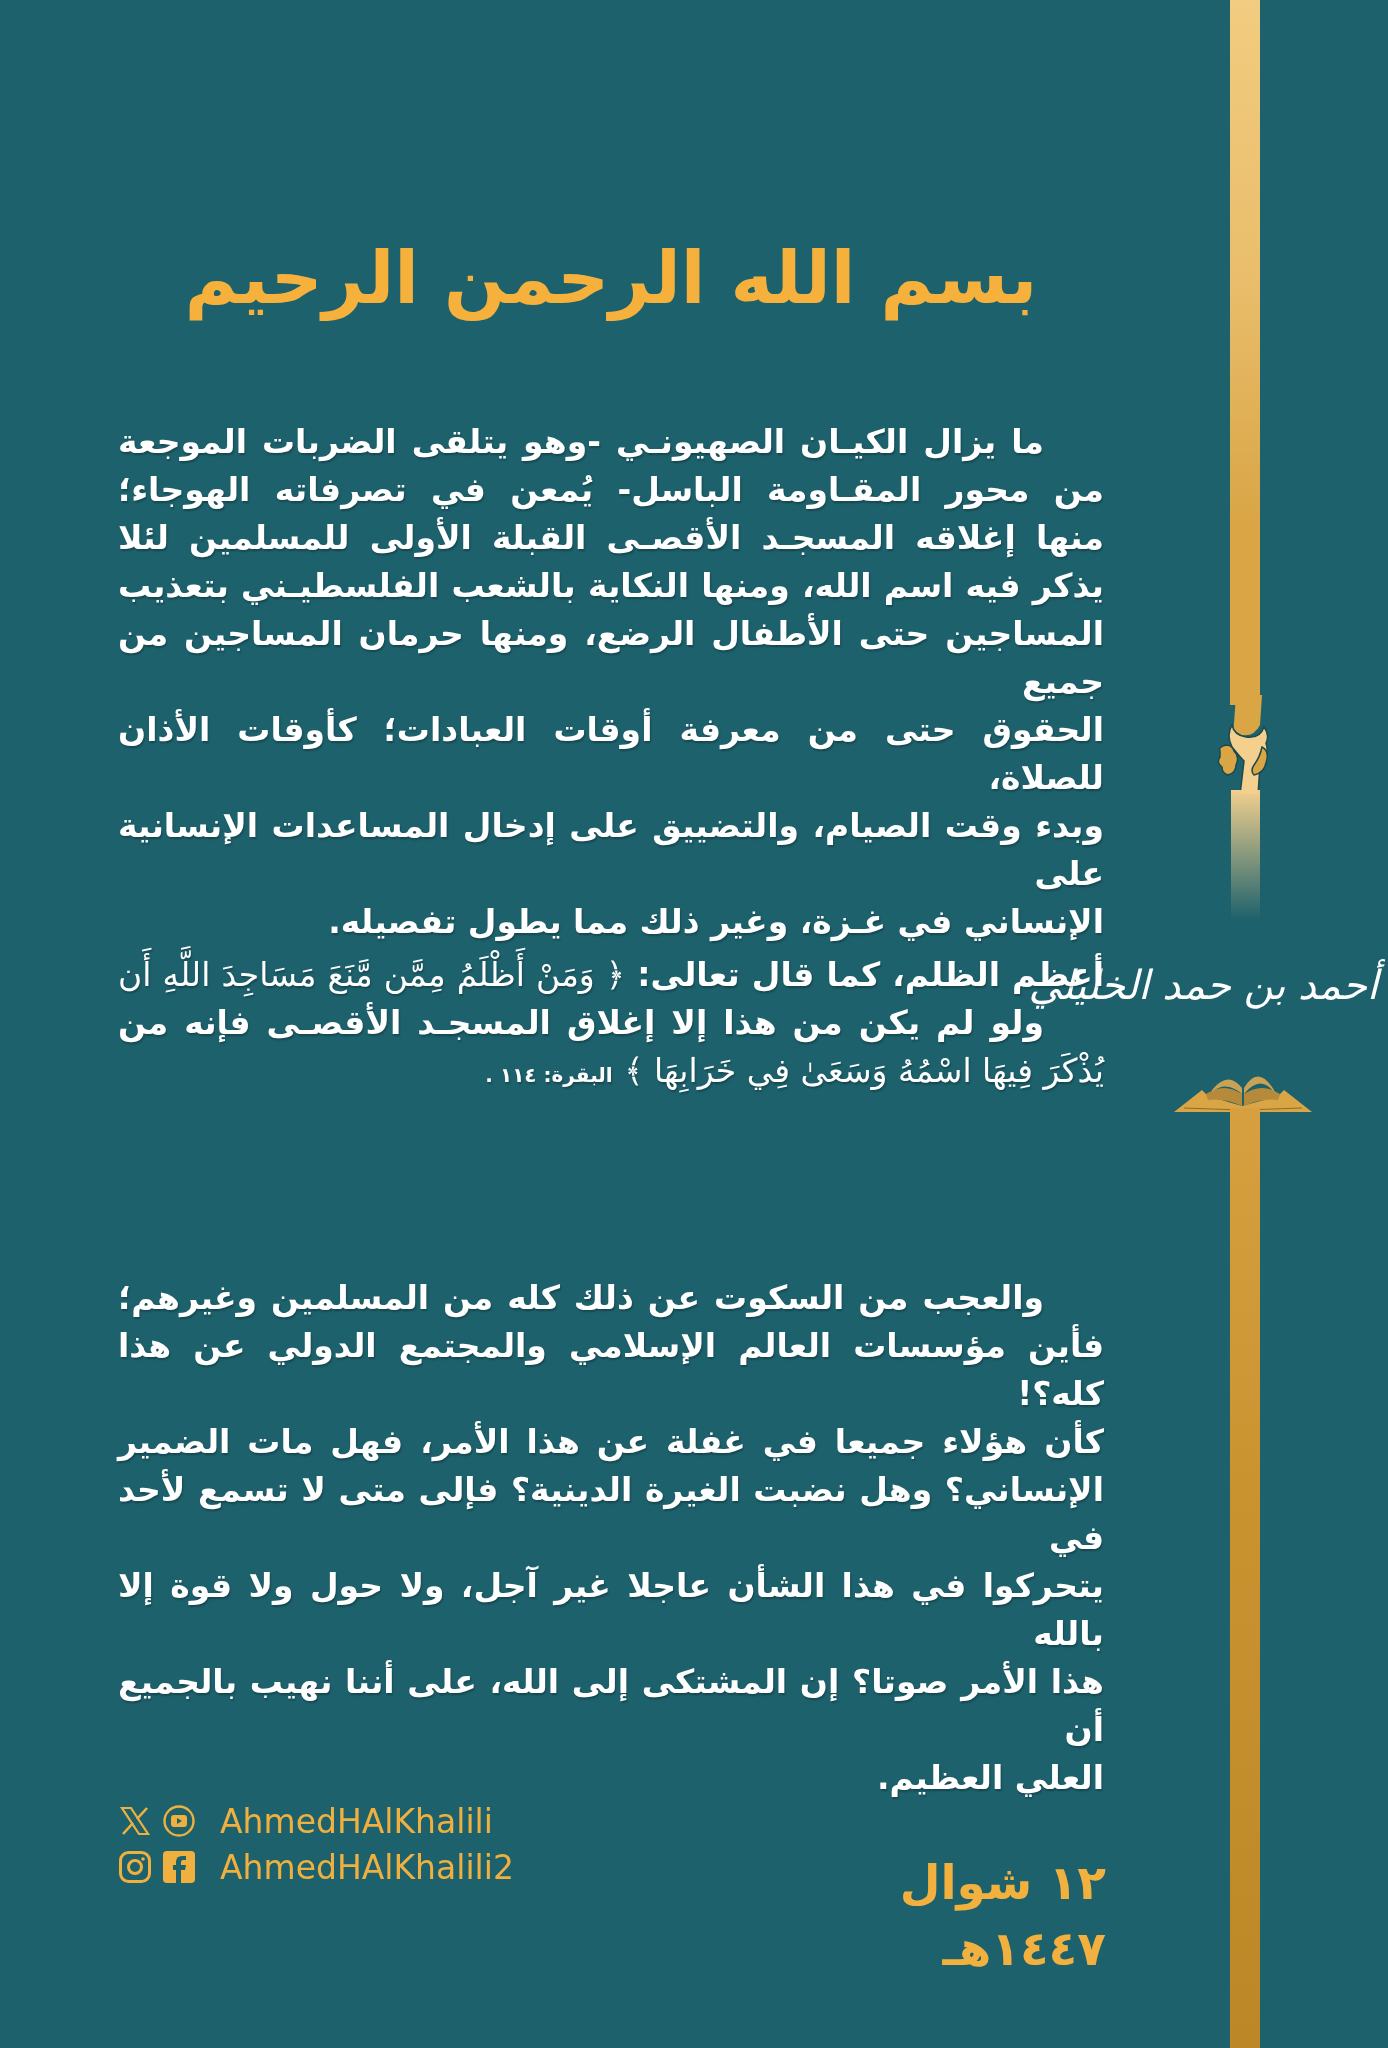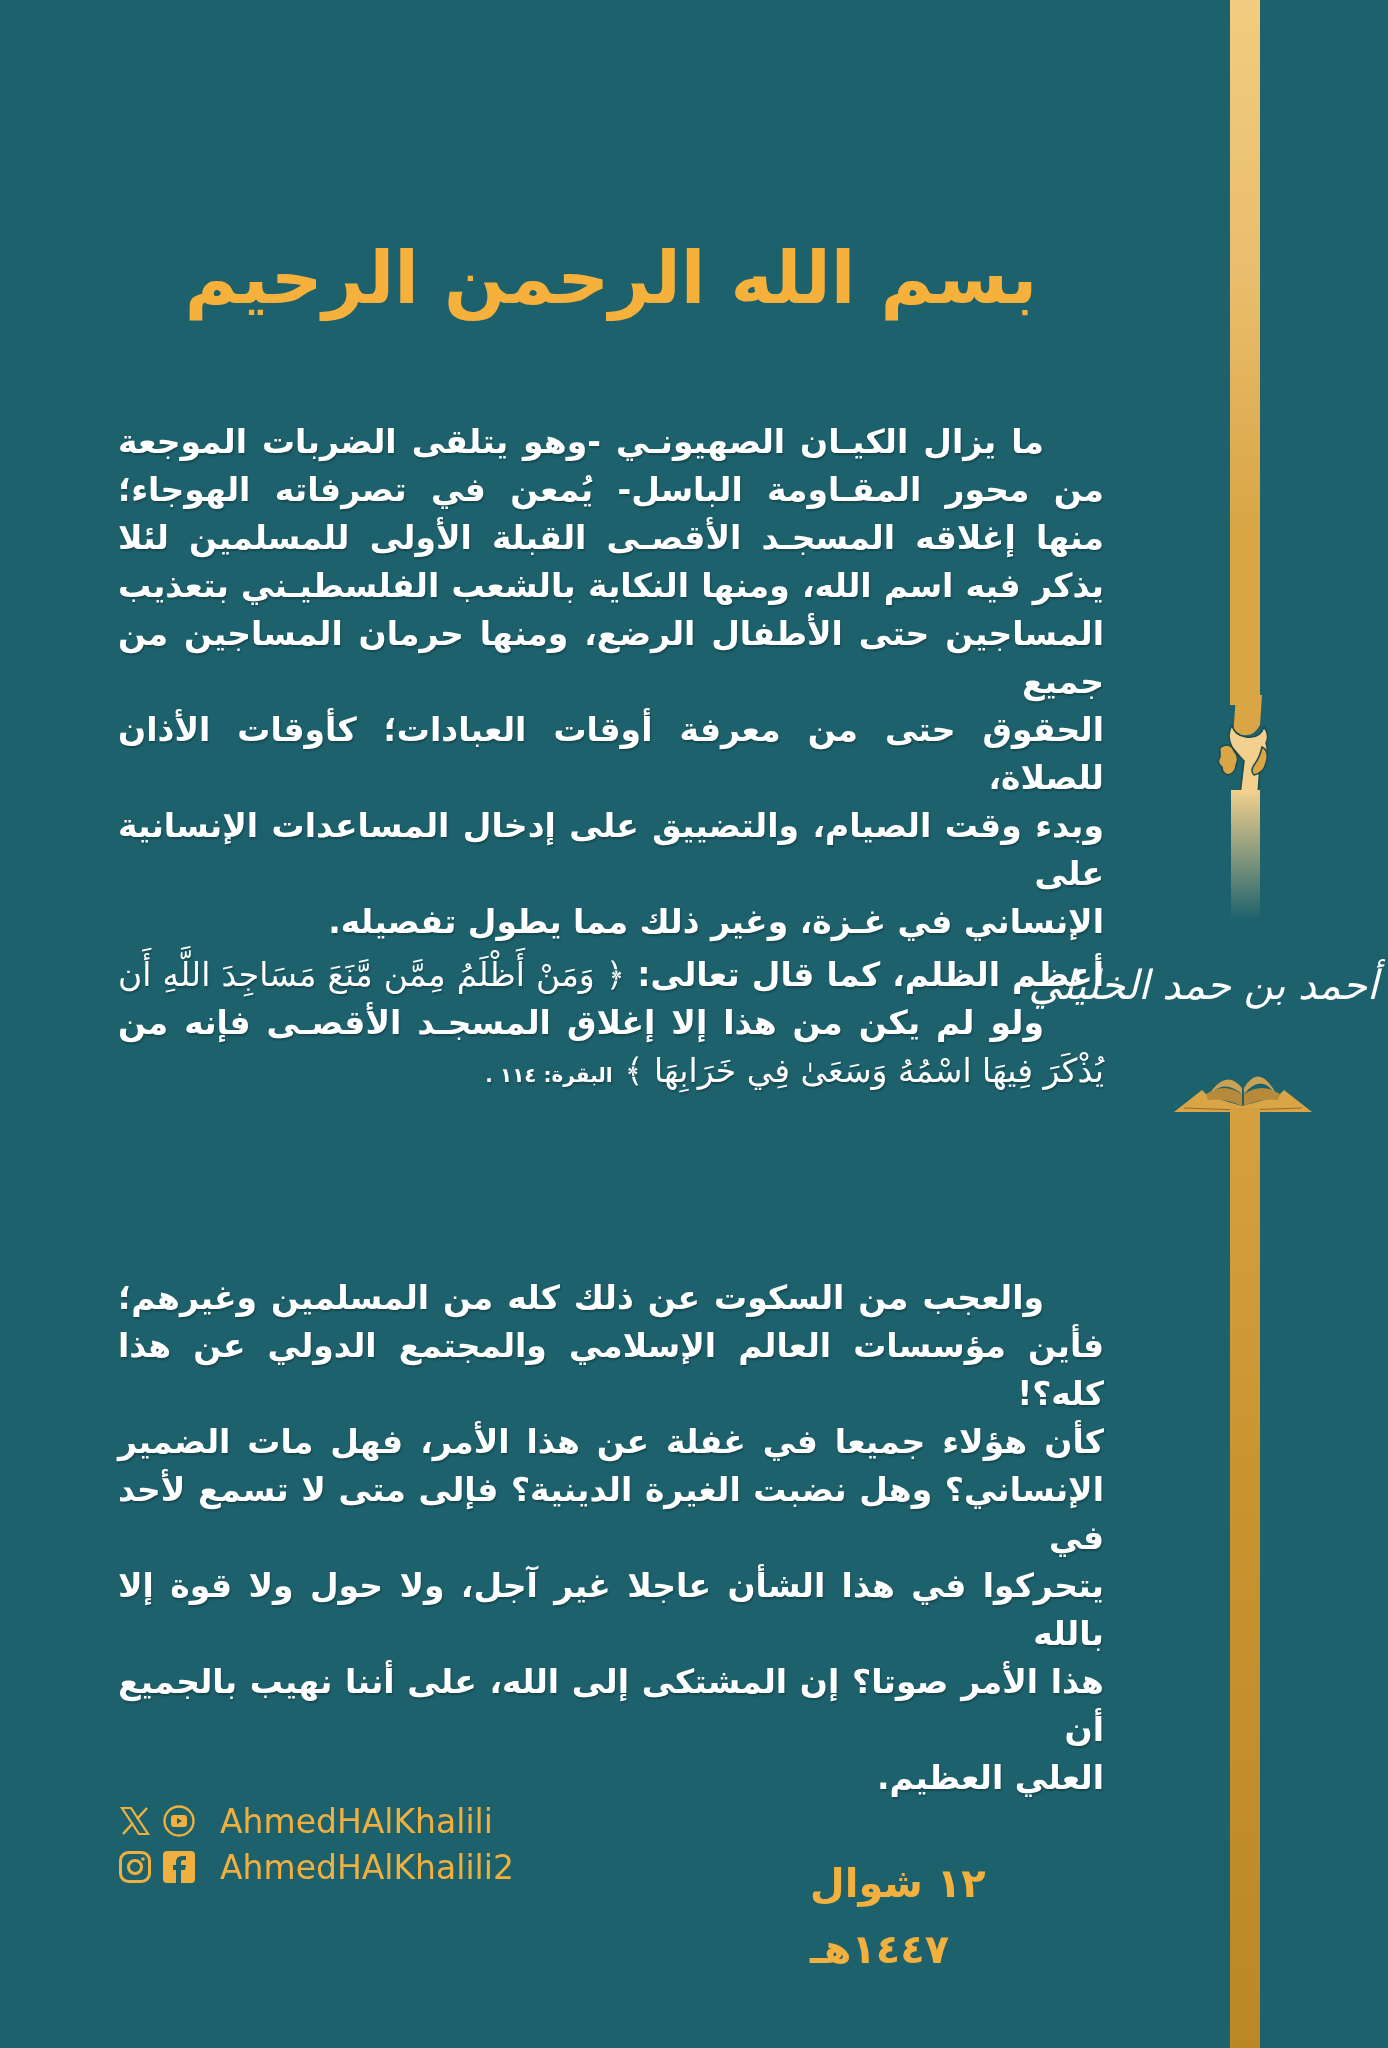--- a/index.html
+++ b/index.html
@@ -59,21 +59,21 @@
     .ref { font-size: 20px; font-weight: bold; }
     .social {
       position: absolute; left: 118px; top: 1798px; width: 400px;
       color: #F0B040;
     }
     .social-row { display: flex; align-items: center; height: 46px; gap: 10px; }
     .social-row .handle { font-family: "DejaVu Sans", sans-serif; font-size: 33px; margin-left: 14px; }
     .icon-box { width: 34px; height: 34px; display: inline-block; }
     .date {
       position: absolute; left: 810px; top: 1850px; width: 296px; height: 66px;
-      color: #F2B13E; font-weight: bold; font-size: 40px; direction: rtl; text-align: left;
+      color: #F2B13E; font-weight: bold; font-size: 47px; direction: rtl; text-align: right;
       line-height: 66px;
     }
   </style>
 </head>
 <body>
 
 <div class="gold-bar-top"></div>
 <svg class="hands" viewBox="0 0 66 100">
   <path d="M22 0 L48 0 L46 30 Q40 42 28 40 Q18 38 20 28 Z" fill="#D9A545"></path>
   <path d="M18 30 Q12 40 18 52 Q26 62 30 66 L26 100 L44 100 L46 70 Q56 60 52 48 Q56 40 50 32 Q46 44 32 42 Q20 40 18 30 Z" fill="#F4D08F" stroke="#1B4A4F" stroke-width="1.5"></path>

